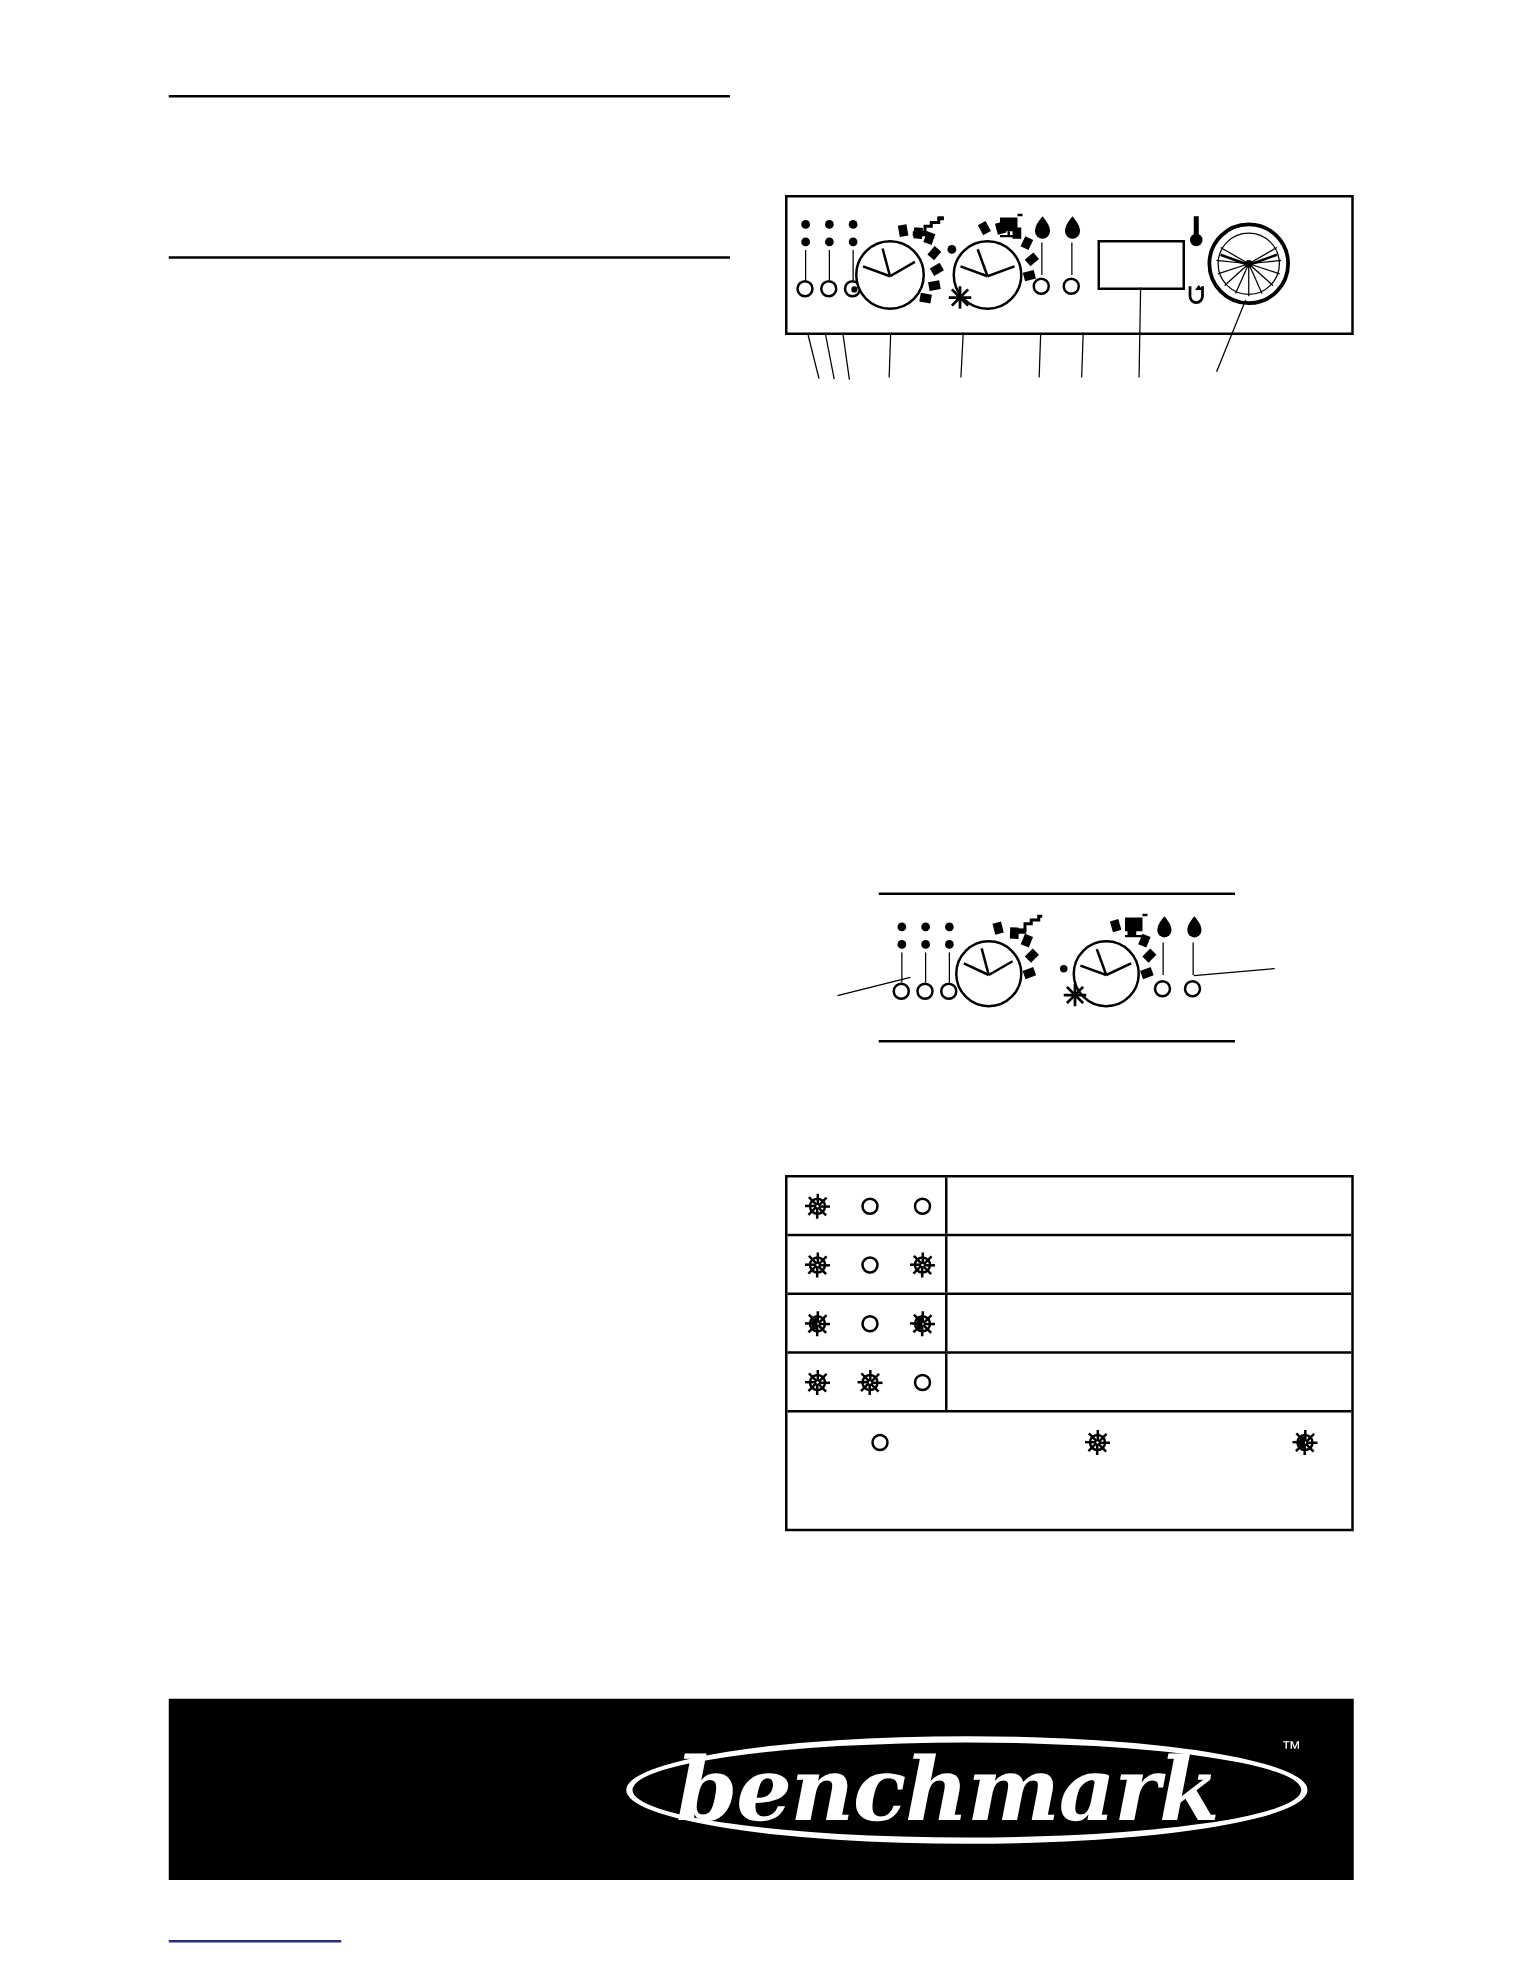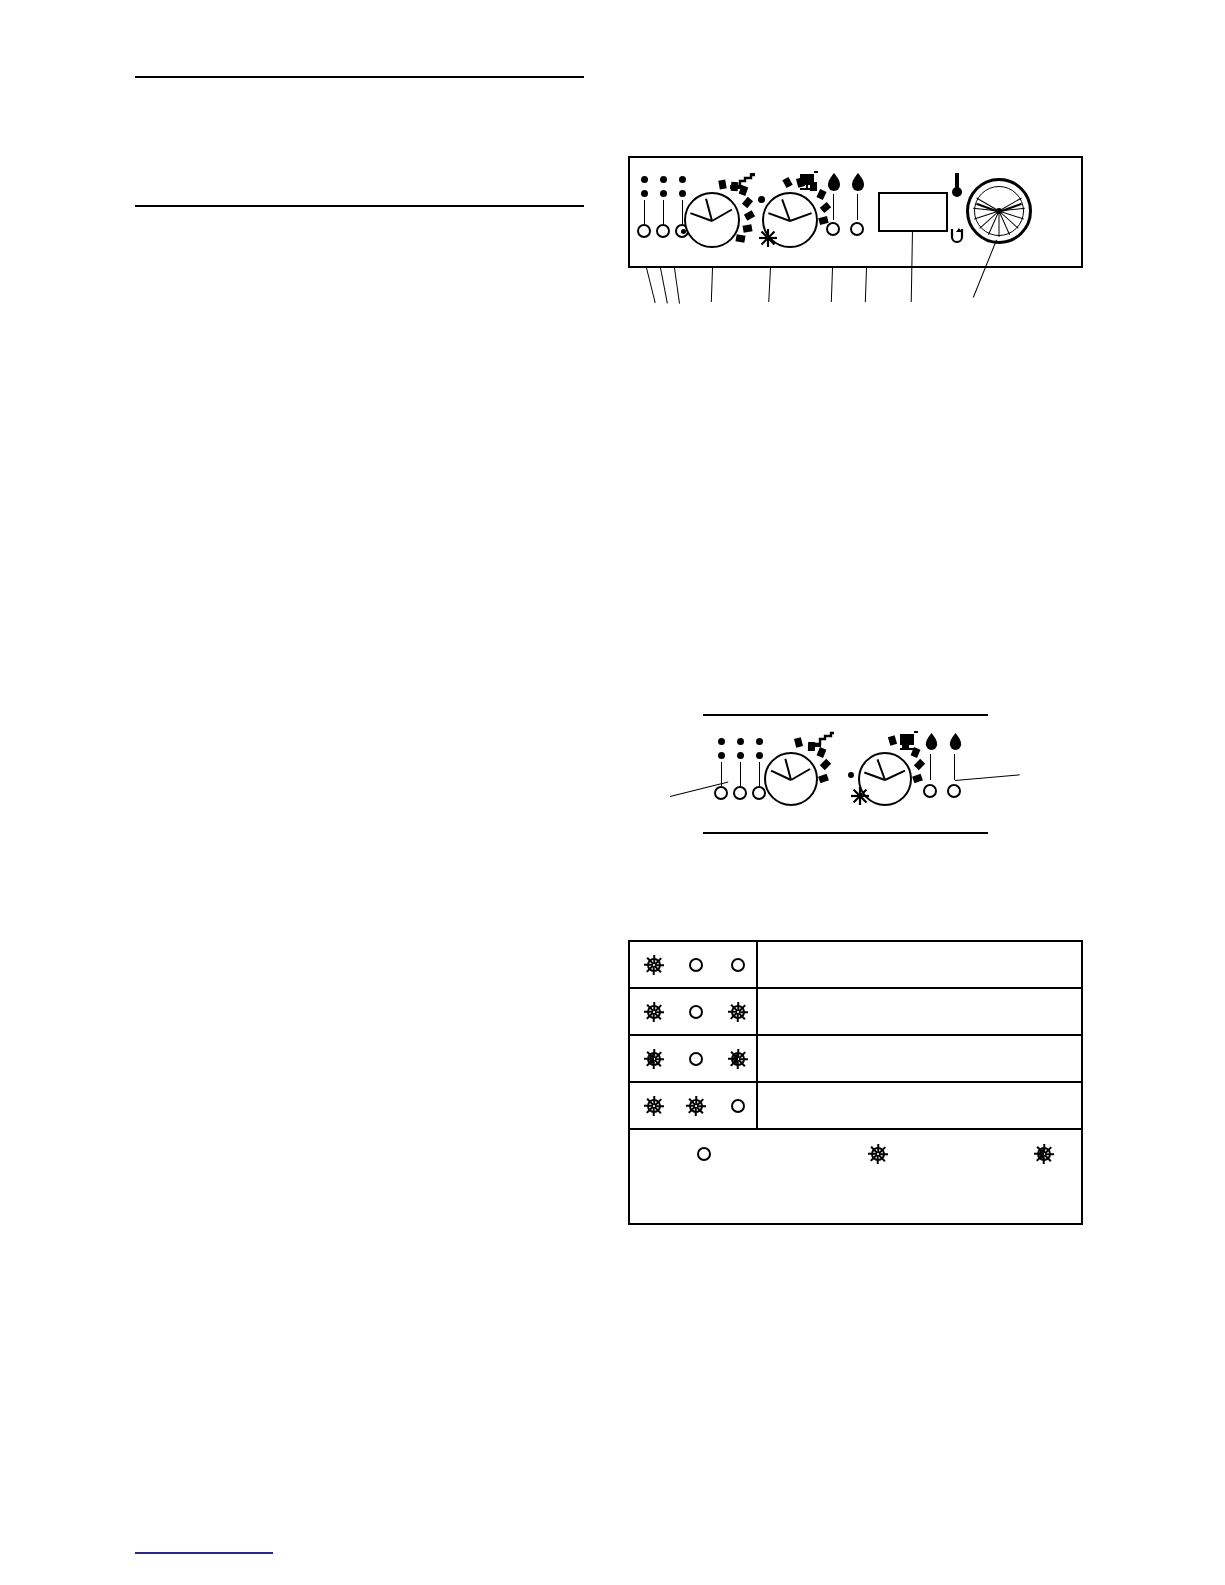--- a/index.html
+++ b/index.html
@@ -696,16 +696,23 @@
         <div class="ray" style="transform: translate(-50%,0) rotate(135deg) translateY(-10px);"></div>
         <div class="ray" style="transform: translate(-50%,0) rotate(180deg) translateY(-10px);"></div>
         <div class="ray" style="transform: translate(-50%,0) rotate(225deg) translateY(-10px);"></div>
         <div class="ray" style="transform: translate(-50%,0) rotate(270deg) translateY(-10px);"></div>
         <div class="ray" style="transform: translate(-50%,0) rotate(315deg) translateY(-10px);"></div>
       </div>
       <span class="invisible-text"></span>
     </div>
   </div>
 
+  <div class="footer-bar">
+    <div class="bm-wrap">
+      <div class="bm-ellipse"></div>
+      <div class="bm-text">benchmark</div>
+      <div class="bm-tm">™</div>
+    </div>
+  </div>
 
   <div class="bottom-link"></div>
 
 </div>
 
 </body></html>

